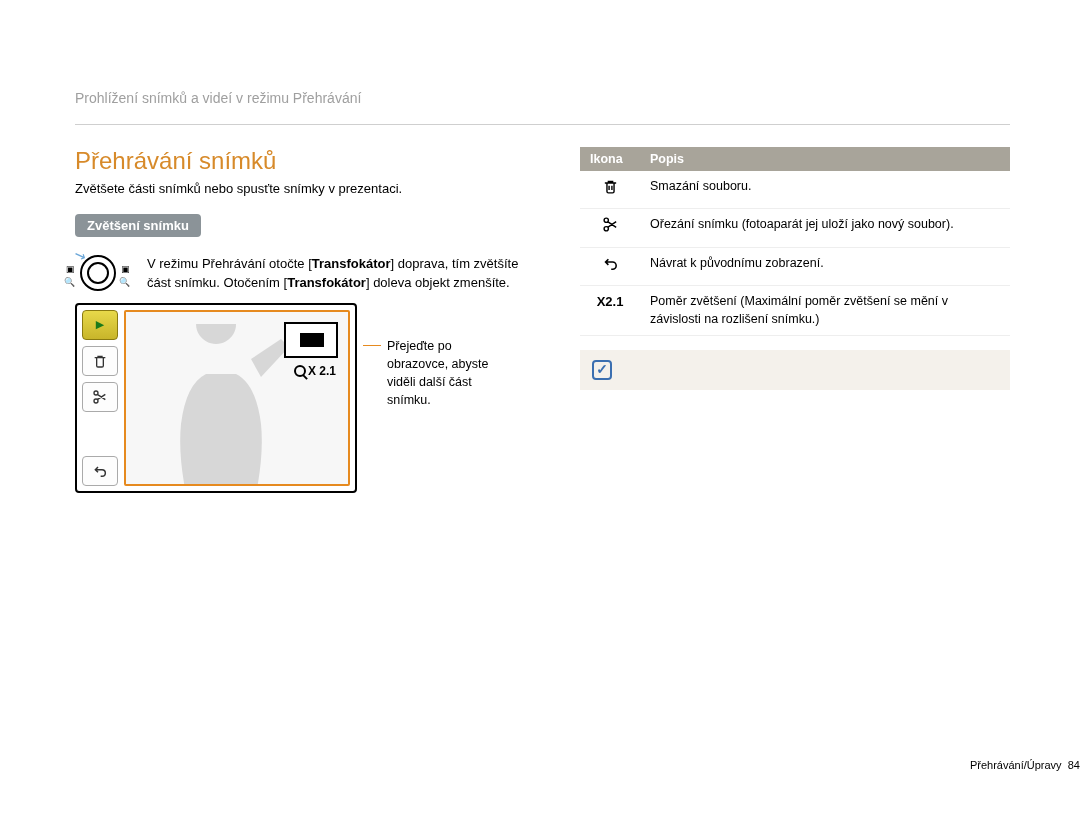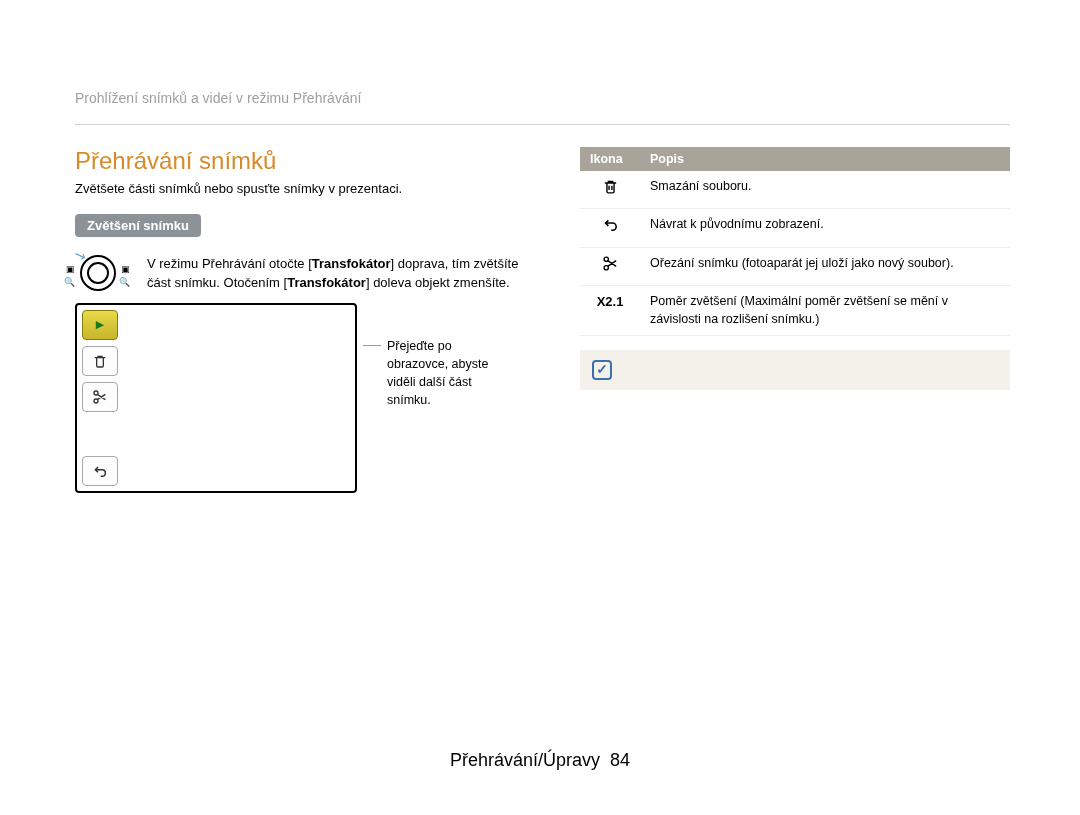--- a/index.html
+++ b/index.html
@@ -246,22 +246,22 @@
     color:#3a6fb0;
     display:flex;align-items:center;justify-content:center;
     font-weight:bold;
     font-size:14px;
     flex-shrink:0;
   }
   .footer{
     position:absolute;
     bottom:44px;
     left:0;right:0;
-    text-align:center;
-    font-size:18px;
+    text-align:right;
+    font-size:11px;
   }
   .footer .num{font-weight:normal;}
 </style>
 </head>
 <body>
 
 <div class="page">
   <div class="breadcrumb">Prohlížení snímků a videí v režimu Přehrávání</div>
 
   <div class="columns">
@@ -304,20 +304,30 @@
                   <path fill="none" stroke="#333" stroke-width="2" d="M6 9a3 3 0 100-6 3 3 0 000 6zm0 12a3 3 0 100-6 3 3 0 000 6zM8 8l12 8M8 16L20 8"></path>
                 </svg>
             </div>
             <div style="flex:1"></div>
             <div class="sbtn">
               <svg width="16" height="16" viewBox="0 0 24 24">
                   <path fill="none" stroke="#333" stroke-width="2.2" d="M9 14l-4-4 4-4M5 10h10a5 5 0 010 10h-2"></path>
                 </svg>
             </div>
           </div>
+          <div class="photo-area">
+            <svg class="silhouette" viewBox="0 0 140 170">
+              <path fill="#d7d7d7" d="M60 20 a20 20 0 1 1 0.1 0 M50 50 q-20 10 -25 50 q-3 30 5 70 h70 q8 -40 5 -70 q-5 -40 -25 -50 M95 35 l30 -20 l8 8 l-28 30 z"></path>
+            </svg>
+            <div class="crop-rect"></div>
+            <div class="zoom-label">
+              <span class="mag"></span>
+              <span>X 2.1</span>
+            </div>
+          </div>
         </div>
         <div class="callout">
           <div class="callout-line"></div>
           <div class="callout-text">Přejeďte po obrazovce, abyste viděli další část snímku.</div>
         </div>
       </div>
     </div>
 
     <div class="col-right">
       <table class="tbl">
@@ -331,33 +341,33 @@
           <tr>
             <td>
               <svg width="17" height="17" viewBox="0 0 24 24">
                   <path fill="none" stroke="#000" stroke-width="2" d="M4 7h16M9 7V5h6v2m-8 0v12a2 2 0 002 2h6a2 2 0 002-2V7M10 11v6M14 11v6"></path>
                 </svg>
             </td>
             <td>Smazání souboru.</td>
           </tr>
           <tr>
             <td>
+              <svg width="17" height="17" viewBox="0 0 24 24">
+                  <path fill="none" stroke="#000" stroke-width="2" d="M6 9a3 3 0 100-6 3 3 0 000 6zm0 12a3 3 0 100-6 3 3 0 000 6zM8 8l12 8M8 16L20 8"></path>
+                </svg>
+            </td>
+            <td>Ořezání snímku (fotoaparát jej uloží jako nový soubor).</td>
+          </tr>
+          <tr>
+            <td>
               <svg width="19" height="17" viewBox="0 0 24 24">
                   <path fill="none" stroke="#000" stroke-width="2.2" d="M9 14l-4-4 4-4M5 10h10a5 5 0 010 10h-2"></path>
                 </svg>
             </td>
             <td>Návrat k původnímu zobrazení.</td>
-          </tr>
-          <tr>
-            <td>
-              <svg width="17" height="17" viewBox="0 0 24 24">
-                  <path fill="none" stroke="#000" stroke-width="2" d="M6 9a3 3 0 100-6 3 3 0 000 6zm0 12a3 3 0 100-6 3 3 0 000 6zM8 8l12 8M8 16L20 8"></path>
-                </svg>
-            </td>
-            <td>Ořezání snímku (fotoaparát jej uloží jako nový soubor).</td>
           </tr>
           <tr>
             <td class="ratio-cell">X2.1</td>
             <td>Poměr zvětšení (Maximální poměr zvětšení se mění v závislosti na rozlišení snímku.)</td>
           </tr>
         </tbody>
       </table>
 
       <div class="note-box">
         <div class="note-icon">✓</div>

